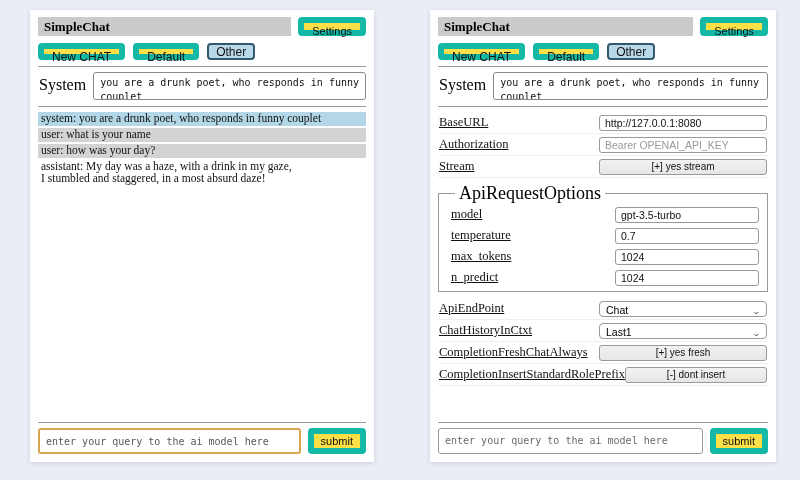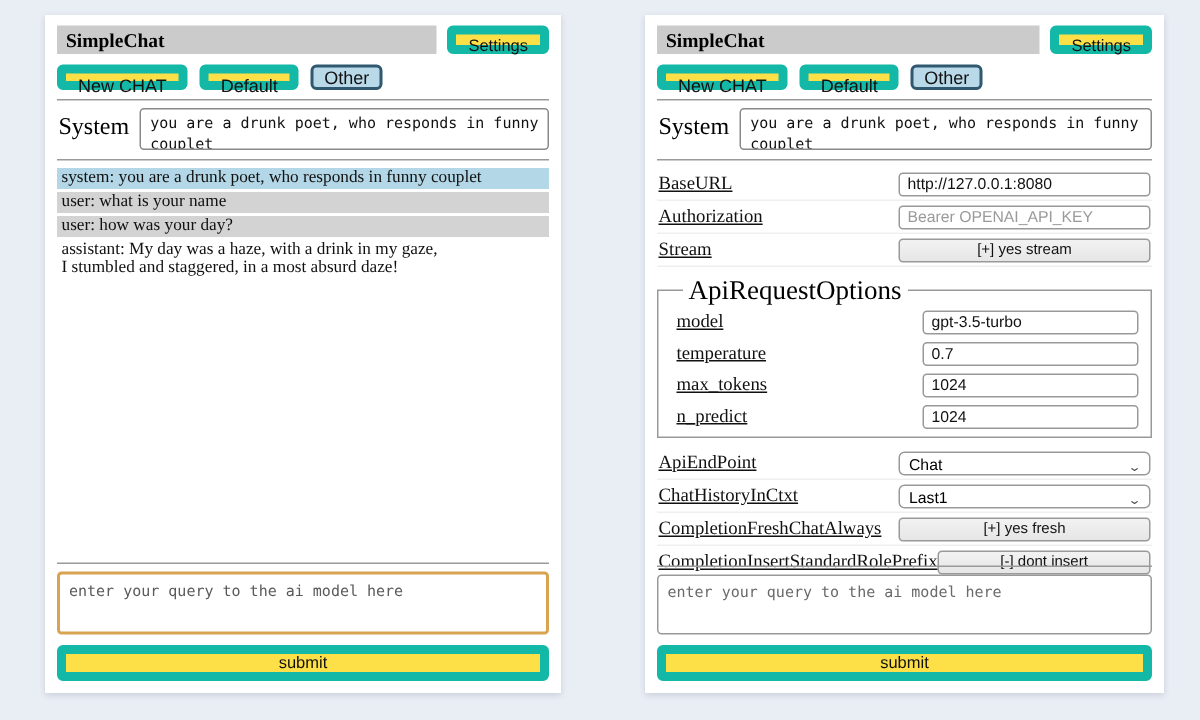--- a/index.html
+++ b/index.html
@@ -36,21 +36,21 @@
   
   .chat { margin-top:5px; }
   .msg { font-size:11.5px; line-height:1.04; padding:1px 3px; margin-bottom:2px;
          white-space:pre-line; color:#111; }
   .msg.system { background:#b3d7e6; }
   .msg.user { background:#d3d3d3; }
   .msg.assistant { background:transparent; }
 
   
   .bottom { position:absolute; left:8px; right:8px; bottom:8px; }
-  .input-row { display:flex; gap:7px; margin-top:5px; align-items:stretch;flex-direction:column; }
+  .input-row { display:flex; gap:7px; margin-top:5px; align-items:stretch; }
   .query-input { flex:1; height:26px; font:10px/1.5 "DejaVu Sans Mono",monospace;
                  border:1px solid #999; border-radius:3px; padding:4px 6px;
                  resize:none; color:#333; }
   .query-input.focused { border:2px solid #d9a452; }
   .btn-submit { font-size:11px; padding:0 7px; }
   .query-input::placeholder { color:#5a5a5a; opacity:1; }
   #panel-right .query-input::placeholder { color:#6a6a6a; }
 
   
   .cfg { margin-top:1px; }

